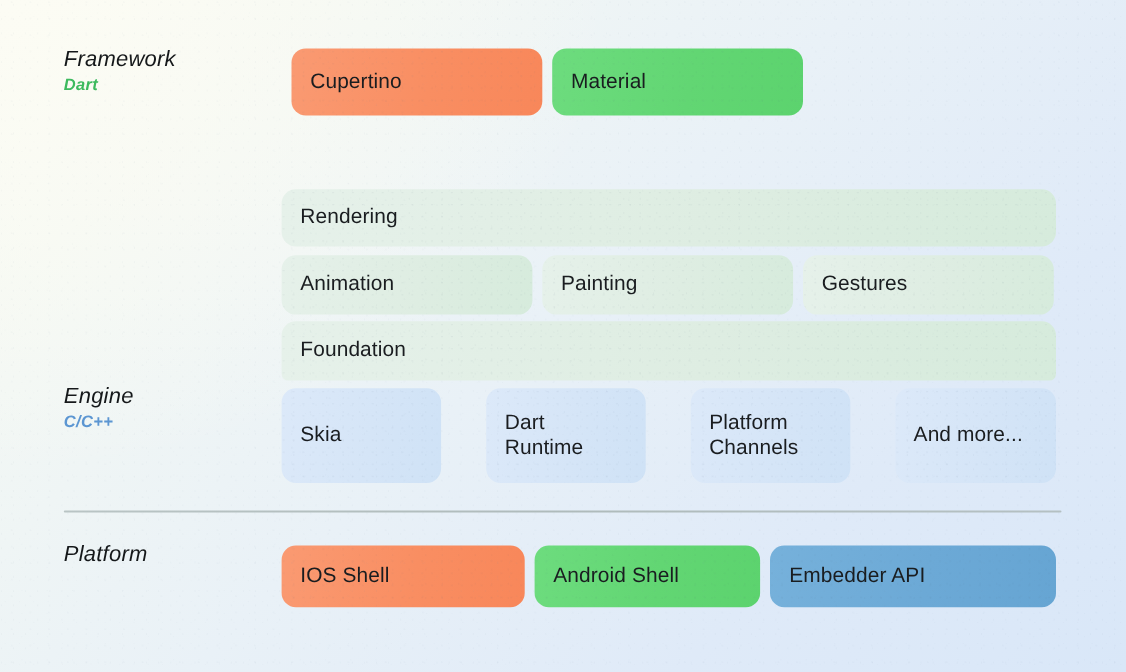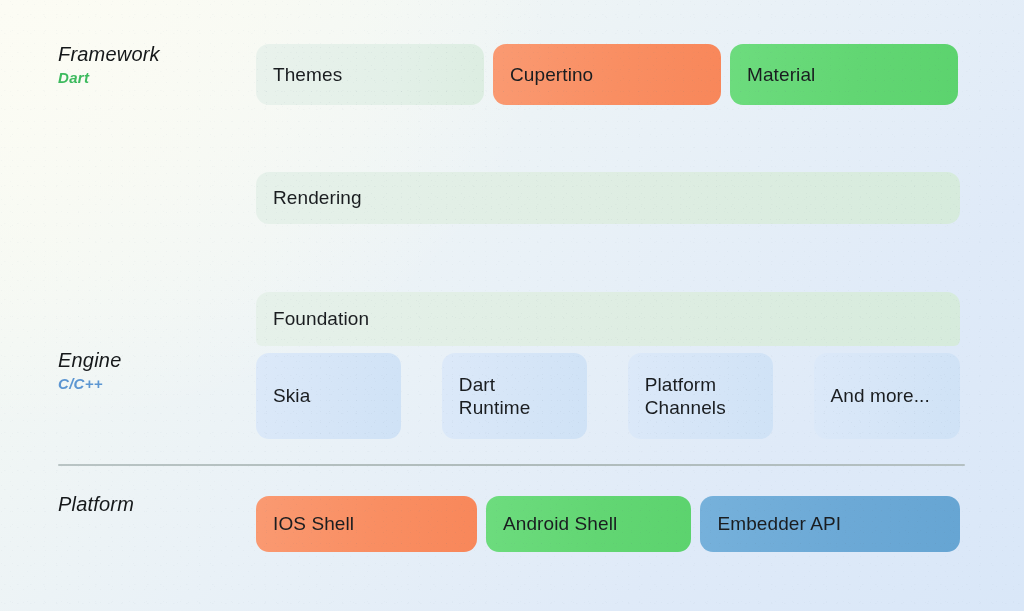--- a/index.html
+++ b/index.html
@@ -152,40 +152,50 @@
   <div class="row-label" id="label-engine">
     <div class="title">Engine</div>
     <div class="sub" id="sub-cpp" style="color: rgb(92, 150, 210);">C/C++</div>
   </div>
 
   <div class="row-label" id="label-platform">
     <div class="title">Platform</div>
   </div>
 
   <div class="row" id="row-themes">
-    <div class="box mint-pale c-3">
-      <span>Themes</span>
-    </div>
     <div class="c-gap"></div>
     <div class="box orange c-3">
       <span>Cupertino</span>
     </div>
     <div class="c-gap"></div>
     <div class="box green c-3">
       <span>Material</span>
     </div>
   </div>
 
 
   <div class="row" id="row-rendering">
     <div class="box mint full">
       <span>Rendering</span>
     </div>
   </div>
 
+  <div class="row" id="row-animation">
+    <div class="box mint c-3">
+      <span>Animation</span>
+    </div>
+    <div class="c-gap"></div>
+    <div class="box mint c-3">
+      <span>Painting</span>
+    </div>
+    <div class="c-gap"></div>
+    <div class="box mint c-3">
+      <span>Gestures</span>
+    </div>
+  </div>
 
   <div class="row" id="row-foundation">
     <div class="box mint full">
       <span>Foundation</span>
     </div>
   </div>
 
   <div class="row" id="row-engine">
     <div class="box blue e-1">
       <span>Skia</span>

